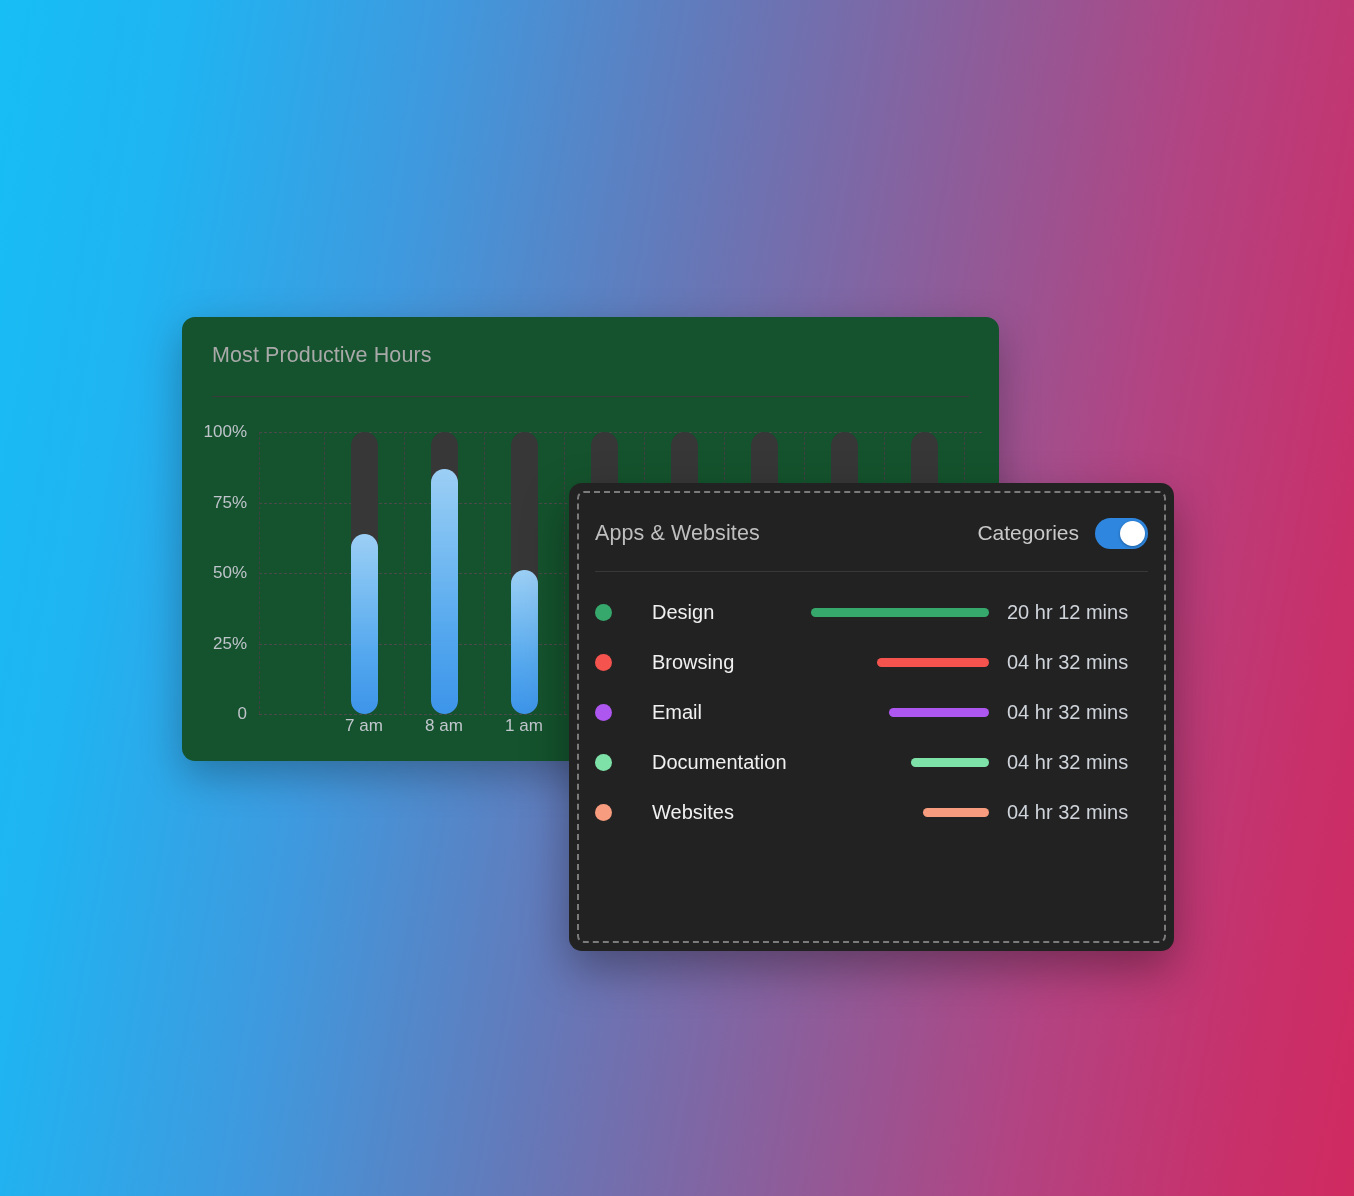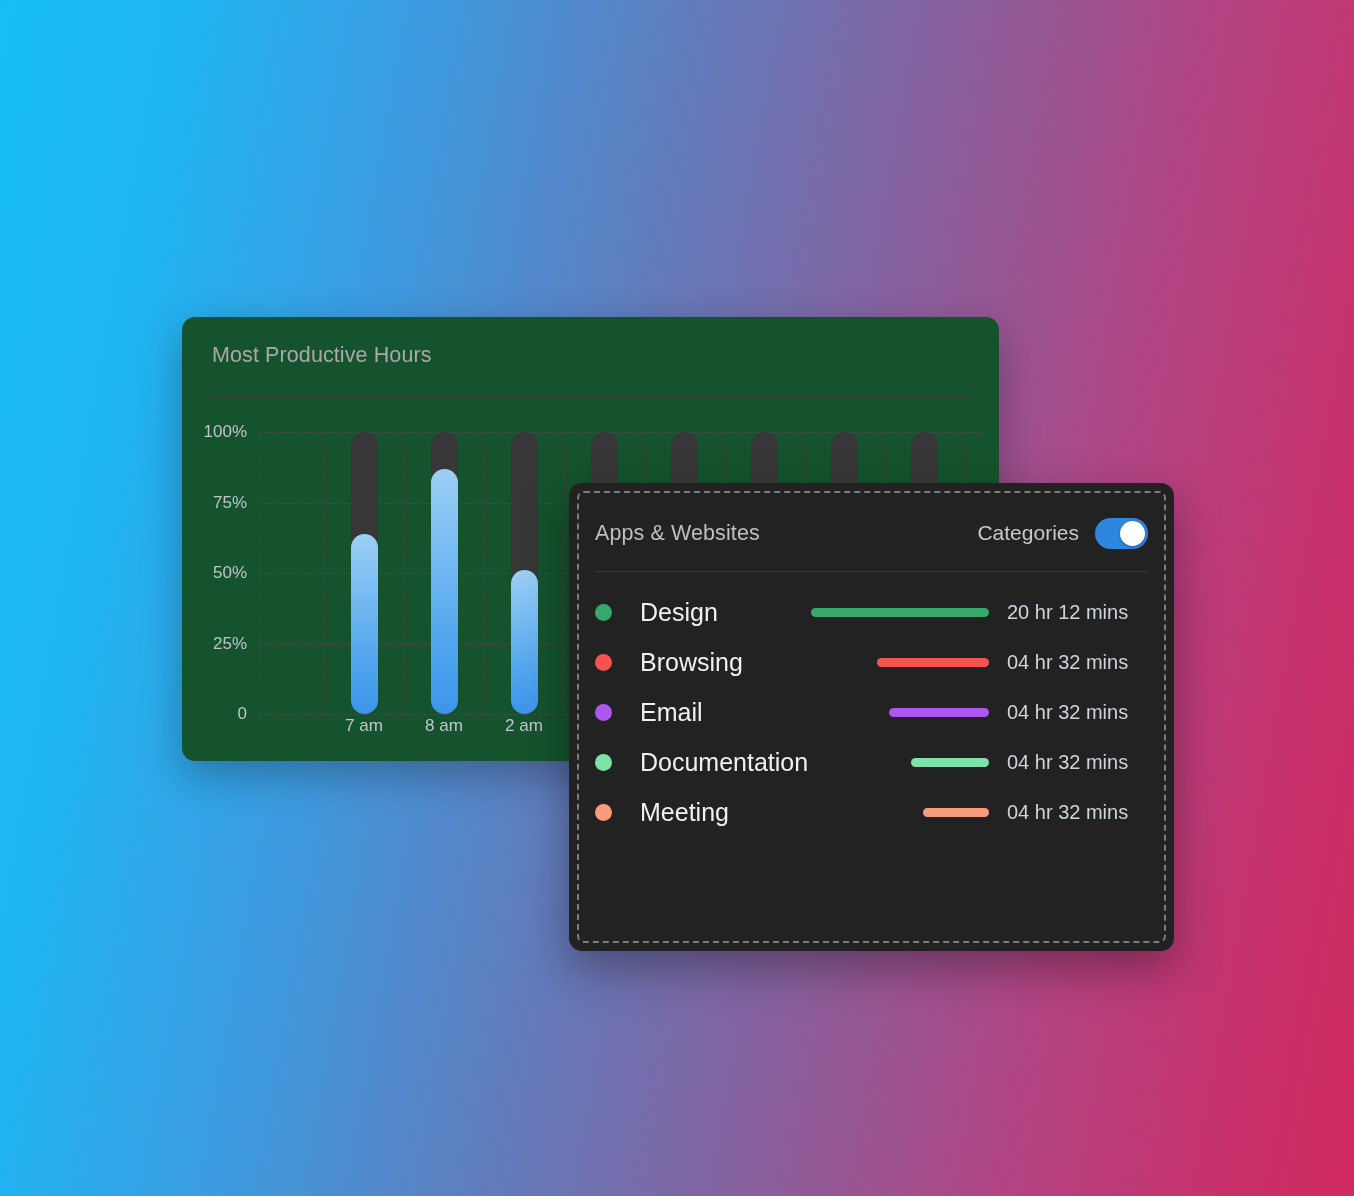--- a/index.html
+++ b/index.html
@@ -222,22 +222,22 @@
   }
 
   .app-dot {
     width: 17px;
     height: 17px;
     border-radius: 50%;
     flex: none;
   }
 
   .app-label {
-    margin-left: 28px;
-    font-size: 25px;
+    margin-left: 40px;
+    font-size: 20px;
     color: #F0F0F0;
     white-space: nowrap;
   }
 
   .app-meter-zone {
     position: absolute;
     left: 214px;
     width: 180px;
     height: 100%;
     display: flex;
@@ -321,21 +321,21 @@
         <div class="bar-slot" style="left: 571.5px;">
           <div class="bar-track"></div>
         </div>
         <div class="bar-slot" style="left: 651.5px;">
           <div class="bar-track"></div>
         </div>
       </div>
     <div id="xticks">
         <div class="xtick" style="left: 105px;">7 am</div>
         <div class="xtick" style="left: 185px;">8 am</div>
-        <div class="xtick" style="left: 265px;">2 am</div>
+        <div class="xtick" style="left: 265px;">1 am</div>
         <div class="xtick" style="left: 345px;">10 am</div>
       </div>
   </div>
 
 </div>
 
 <div id="apps-card">
 
   <div id="apps-dashed"></div>
 
@@ -379,21 +379,21 @@
       <div class="app-row">
         <div class="app-dot" style="background: rgb(126, 226, 168);"></div>
         <div class="app-label">Documentation</div>
         <div class="app-meter-zone">
           <div class="app-meter" style="width: 78.32px; background: rgb(126, 226, 168);"></div>
         </div>
         <div class="app-time">04 hr 32 mins</div>
       </div>
       <div class="app-row">
         <div class="app-dot" style="background: rgb(247, 156, 126);"></div>
-        <div class="app-label">Meeting</div>
+        <div class="app-label">Websites</div>
         <div class="app-meter-zone">
           <div class="app-meter" style="width: 65.86px; background: rgb(247, 156, 126);"></div>
         </div>
         <div class="app-time">04 hr 32 mins</div>
       </div>
     </div>
 
 </div>
 
 </body></html>

